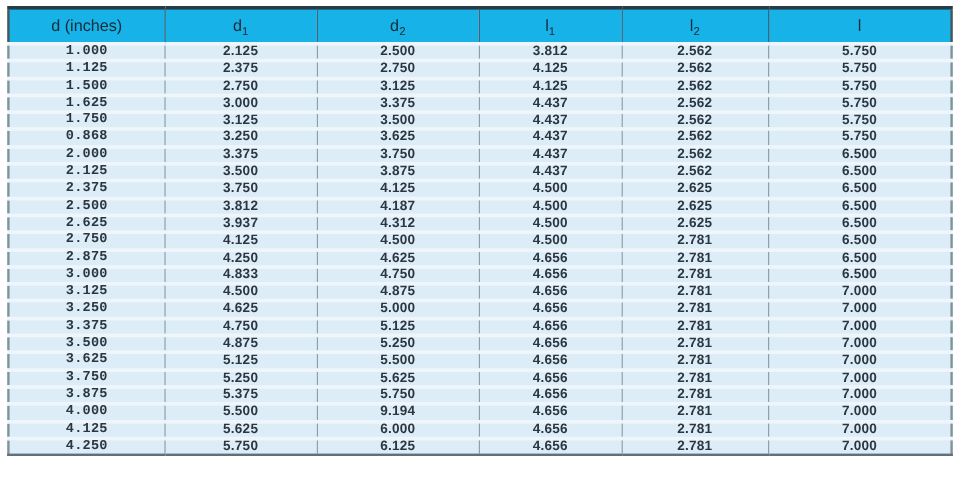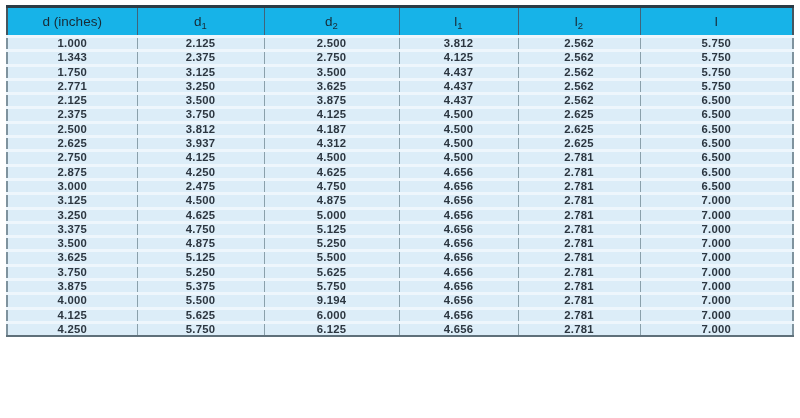--- a/index.html
+++ b/index.html
@@ -51,21 +51,21 @@
     font-weight: bold;
     line-height: 1;
     height: 10.6px;
     padding: 0;
     text-align: center;
     vertical-align: middle;
     border-top: 3px solid var(--row_stripe, #eef6fc);
     border-left: 1px solid var(--grid_line, #8aa0ab);
     letter-spacing: 0.2px;
   }
-  tbody td:first-child { border-left: 2px solid var(--outer_side_border, #7f939e); }
+  tbody td:first-child { border-left: 2px solid var(--outer_side_border, #7f939e); font-family: Liberation Mono, monospace; }
   tbody td:last-child  { border-right: 2px solid var(--outer_side_border, #7f939e); }
   tbody tr:last-child td { border-bottom: 2px solid var(--outer_bottom_border, #5f707a); }
 </style>
 </head>
 <body>
 
 <div class="page">
   <table class="spec-table">
     <colgroup>
       <col style="width:130px">
@@ -88,42 +88,66 @@
     <tbody id="table-body">
         <tr>
           <td>1.000</td>
           <td>2.125</td>
           <td>2.500</td>
           <td>3.812</td>
           <td>2.562</td>
           <td>5.750</td>
         </tr>
         <tr>
-          <td>1.343</td>
+          <td>1.125</td>
           <td>2.375</td>
           <td>2.750</td>
           <td>4.125</td>
+          <td>2.562</td>
+          <td>5.750</td>
+        </tr>
+        <tr>
+          <td>1.500</td>
+          <td>2.750</td>
+          <td>3.125</td>
+          <td>4.125</td>
+          <td>2.562</td>
+          <td>5.750</td>
+        </tr>
+        <tr>
+          <td>1.625</td>
+          <td>3.000</td>
+          <td>3.375</td>
+          <td>4.437</td>
           <td>2.562</td>
           <td>5.750</td>
         </tr>
         <tr>
           <td>1.750</td>
           <td>3.125</td>
           <td>3.500</td>
           <td>4.437</td>
           <td>2.562</td>
           <td>5.750</td>
         </tr>
         <tr>
-          <td>2.771</td>
+          <td>0.868</td>
           <td>3.250</td>
           <td>3.625</td>
           <td>4.437</td>
           <td>2.562</td>
           <td>5.750</td>
+        </tr>
+        <tr>
+          <td>2.000</td>
+          <td>3.375</td>
+          <td>3.750</td>
+          <td>4.437</td>
+          <td>2.562</td>
+          <td>6.500</td>
         </tr>
         <tr>
           <td>2.125</td>
           <td>3.500</td>
           <td>3.875</td>
           <td>4.437</td>
           <td>2.562</td>
           <td>6.500</td>
         </tr>
         <tr>
@@ -161,21 +185,21 @@
         <tr>
           <td>2.875</td>
           <td>4.250</td>
           <td>4.625</td>
           <td>4.656</td>
           <td>2.781</td>
           <td>6.500</td>
         </tr>
         <tr>
           <td>3.000</td>
-          <td>2.475</td>
+          <td>4.833</td>
           <td>4.750</td>
           <td>4.656</td>
           <td>2.781</td>
           <td>6.500</td>
         </tr>
         <tr>
           <td>3.125</td>
           <td>4.500</td>
           <td>4.875</td>
           <td>4.656</td>

